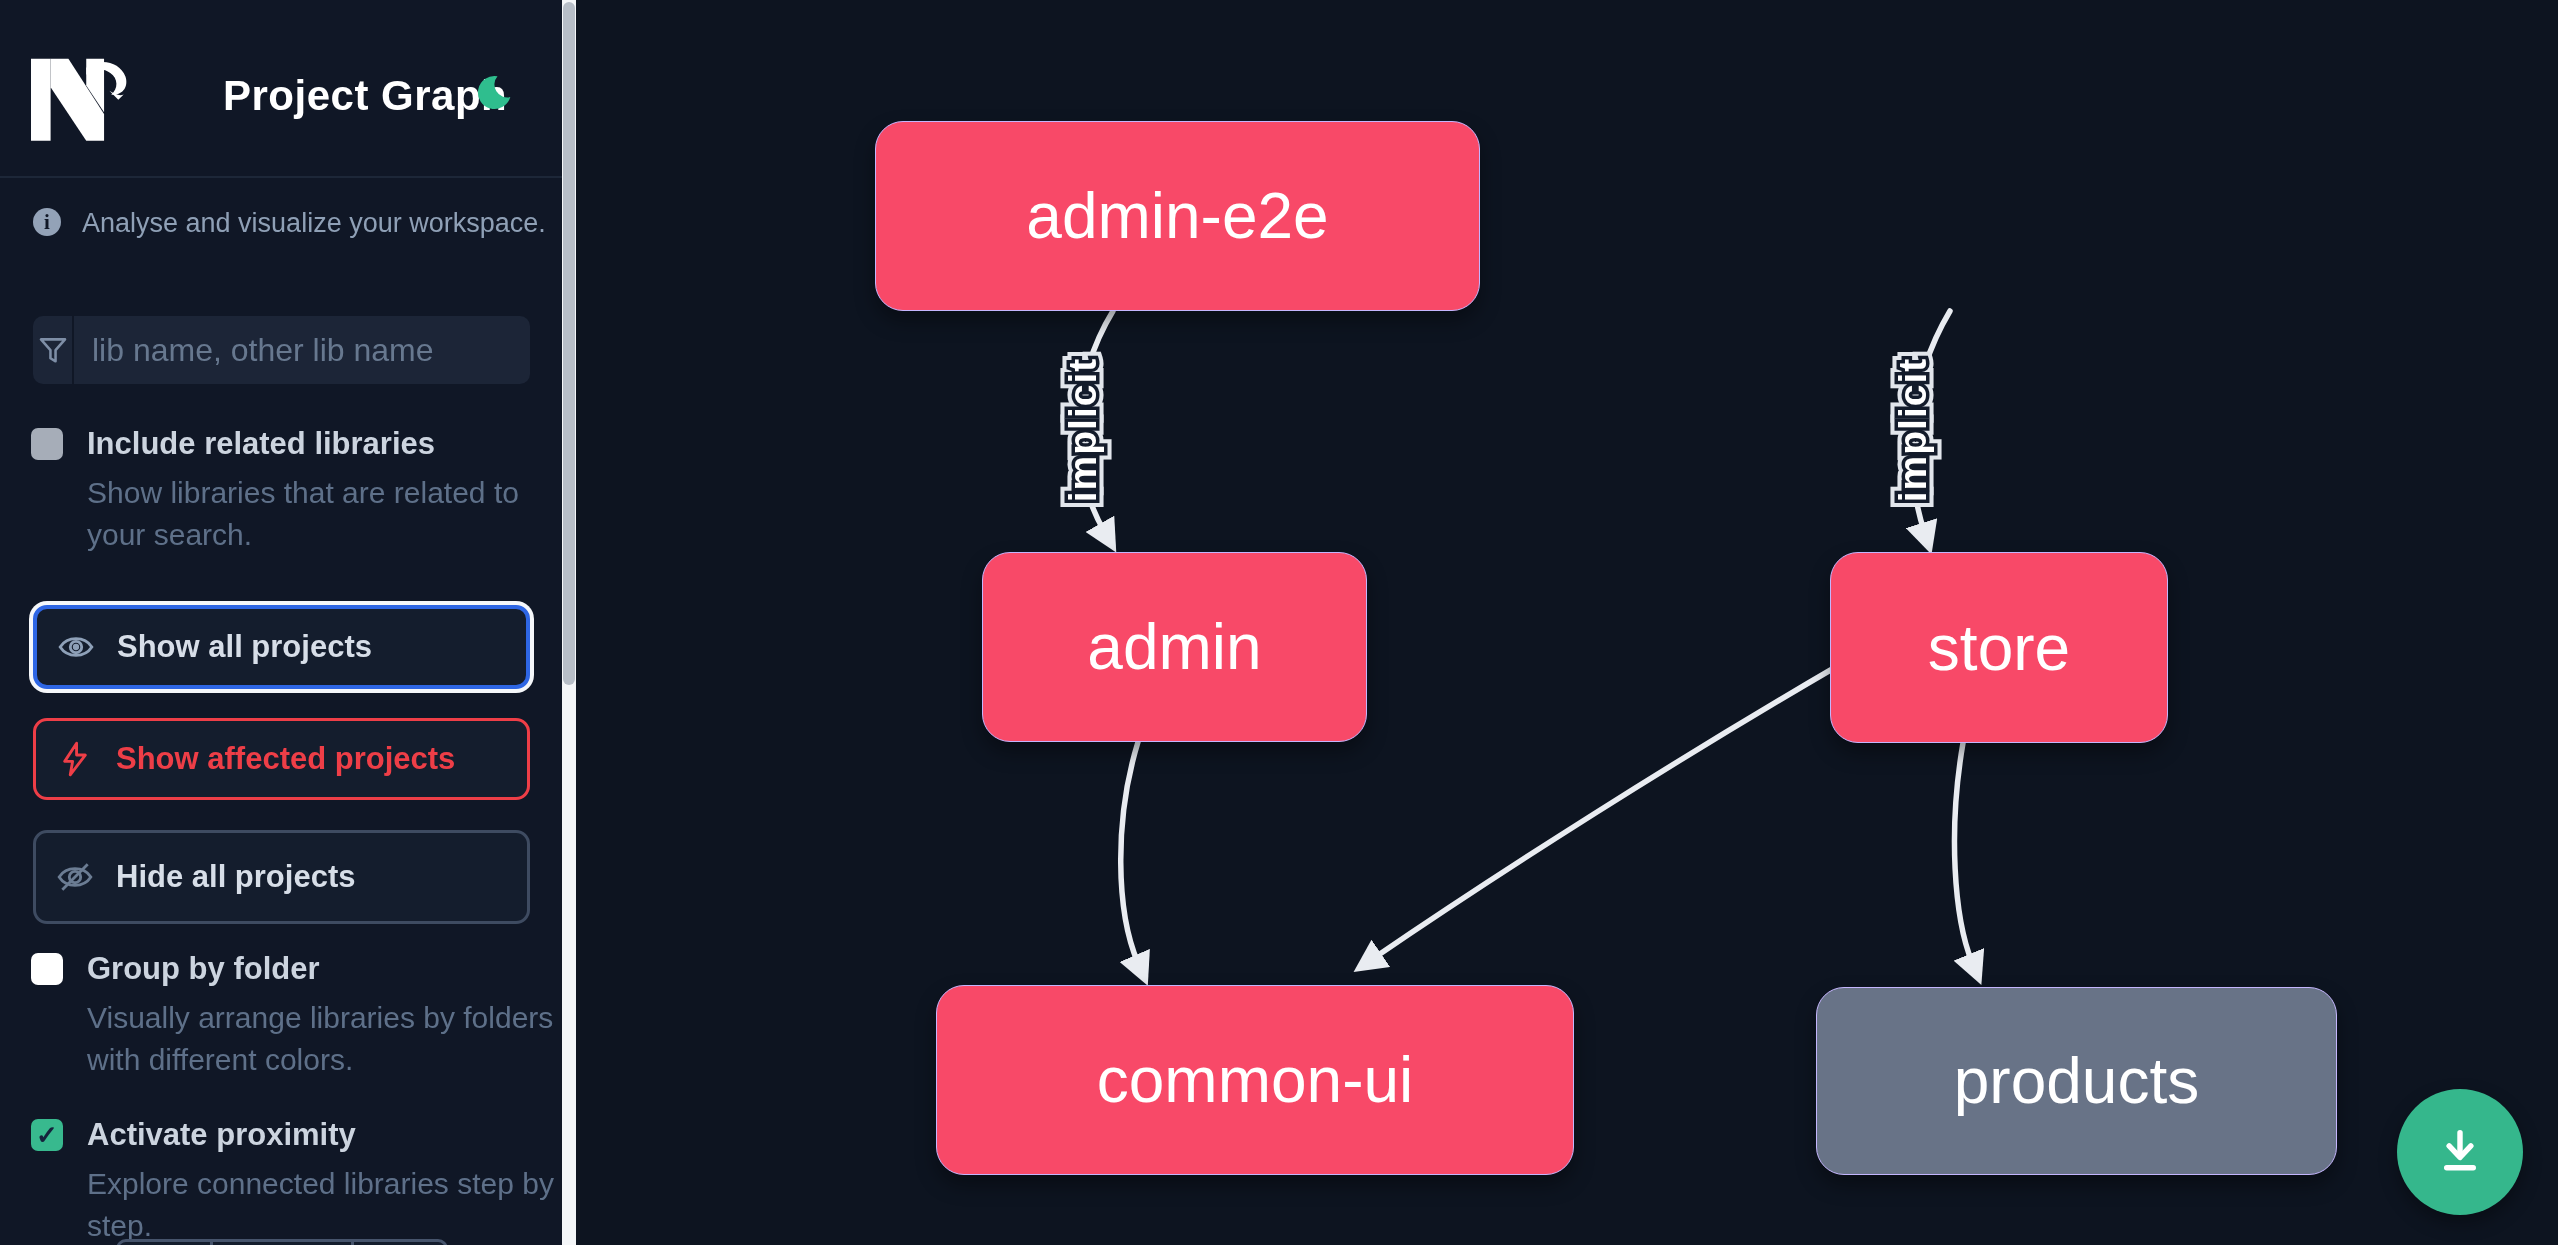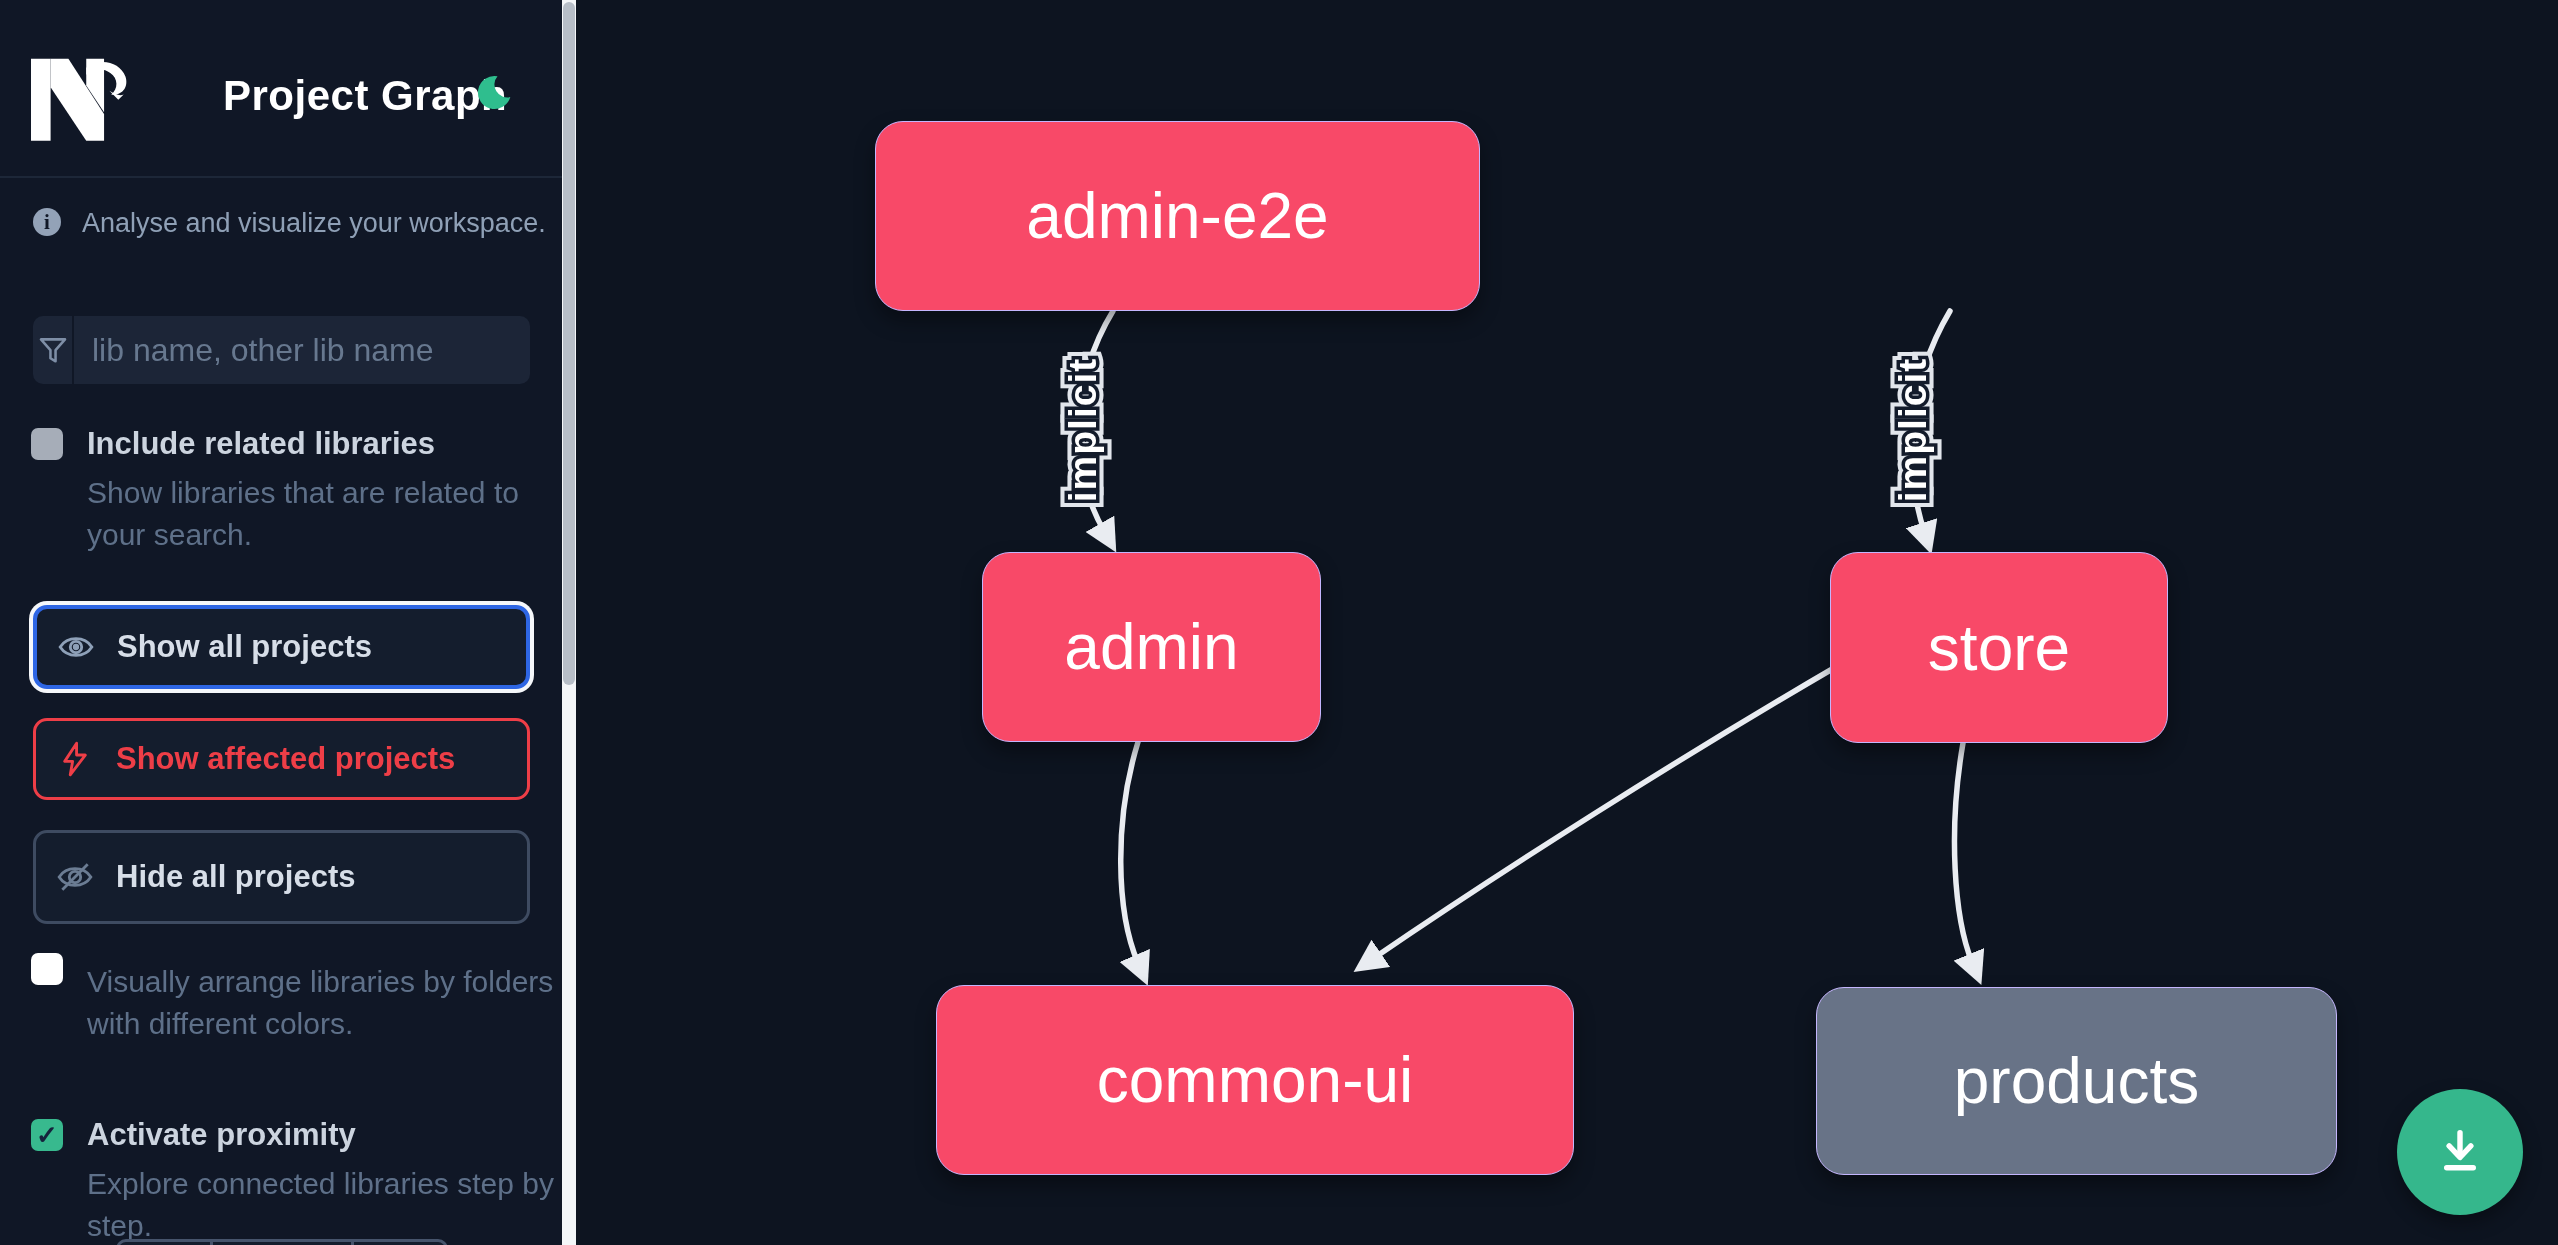--- a/index.html
+++ b/index.html
@@ -50,21 +50,21 @@
   .canvas { position:absolute; left:576px; top:0; width:1982px; height:1245px; background:#0d1420; }
   .edges { position:absolute; left:0; top:0; z-index:1; }
   .edge-label-halo { fill:#ffffff; stroke:#e2e6ec; stroke-width:15px; paint-order:stroke; font-size:39px; font-weight:bold; font-family:"Liberation Sans", sans-serif; letter-spacing:1px; }
   .edge-label { fill:#ffffff; stroke:#131b2b; stroke-width:7px; paint-order:stroke; font-size:39px; font-weight:bold; font-family:"Liberation Sans", sans-serif; letter-spacing:1px; }
 
   .node { position:absolute; z-index:2; display:flex; align-items:center; justify-content:center; border:1px solid #c4b5fd; border-radius:28px; color:#ffffff; font-size:64px; box-shadow:0 10px 20px rgba(0,0,0,.38); cursor:pointer; }
   .node-pink { background:#f84968; }
   .node-gray { background:#687387; }
   .n-admin-e2e { left:299px; top:121px; width:605px; height:190px; }
   .n-store-e2e { left:1143px; top:124px; width:557px; height:186px; }
-  .n-admin    { left:406px; top:552px; width:339px; height:190px; }
+  .n-admin    { left:406px; top:552px; width:385px; height:190px; }
   .n-store    { left:1254px; top:552px; width:338px; height:191px; }
   .n-common-ui{ left:360px; top:985px; width:638px; height:190px; }
   .n-products { left:1240px; top:987px; width:521px; height:188px; }
 
   .fab { position:absolute; left:1821px; top:1089px; width:126px; height:126px; border-radius:50%; background:#35b78c; border:none; z-index:3; display:flex; align-items:center; justify-content:center; cursor:pointer; box-shadow:0 8px 18px rgba(0,0,0,.35); }
 </style>
 </head>
 <body>
 
 <div class="app">
@@ -130,20 +130,21 @@
         <path d="M2 12 C 6.5 5 17.5 5 22 12 C 17.5 19 6.5 19 2 12 Z"></path>
         <circle cx="12" cy="12" r="3.6"></circle>
         <line x1="4" y1="20" x2="20" y2="4"></line>
       </svg>
       <span>Hide all projects</span>
     </div>
 
     <label class="opt" style="top:951px;">
       <span class="cb cb-white"></span>
       <span class="opt-text">
+        <span class="opt-label">Group by folder</span>
         <span class="opt-desc">Visually arrange libraries by folders with different colors.</span>
       </span>
     </label>
 
     <label class="opt" style="top:1117px;">
       <span class="cb cb-checked"></span>
       <span class="opt-text">
         <span class="opt-label">Activate proximity</span>
         <span class="opt-desc">Explore connected libraries step by step.</span>
       </span>

